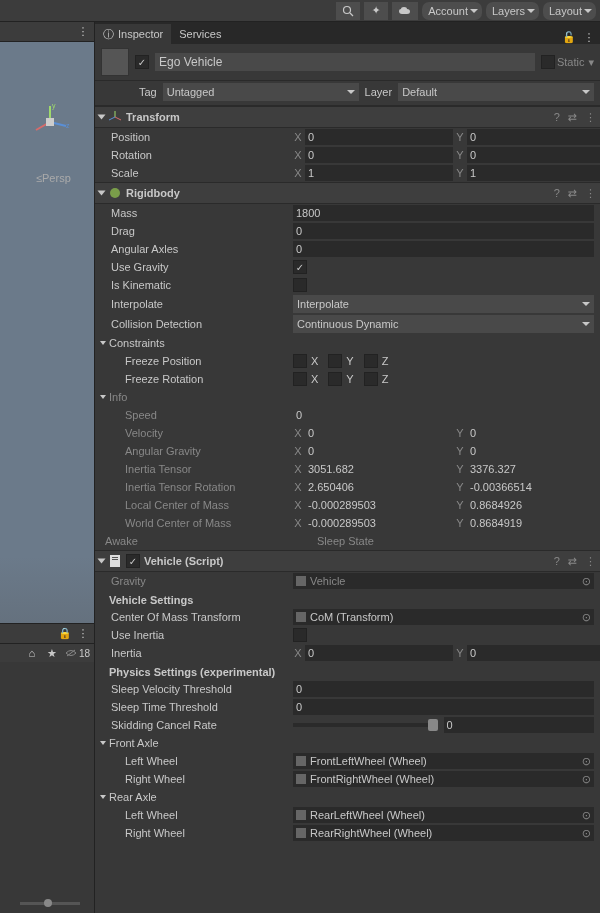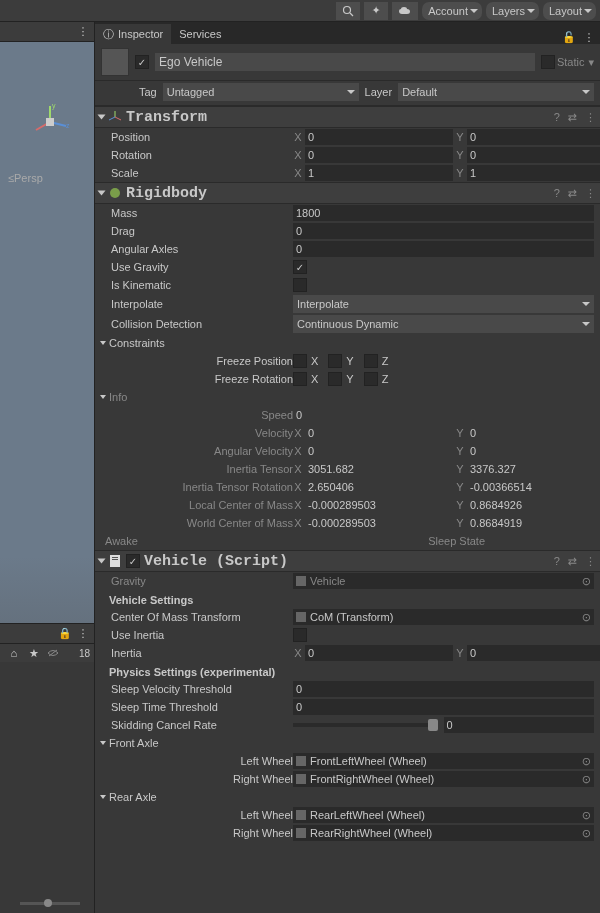--- a/index.html
+++ b/index.html
@@ -5,46 +5,46 @@
 * { box-sizing: border-box; margin: 0; padding: 0; font-family: Arial, sans-serif; }
 body { background: #383838; color: #c8c8c8; font-size: 11px; width: 600px; height: 913px; overflow: hidden; display: flex; flex-direction: column; }
 .toolbar { background: #3c3c3c; height: 22px; display: flex; justify-content: flex-end; align-items: center; padding: 0 4px; gap: 4px; border-bottom: 1px solid #222; }
 .tb-btn { background: #4d4d4d; height: 18px; min-width: 24px; display: flex; align-items: center; justify-content: center; border: none; color: #c8c8c8; font-size: 11px; padding: 0 6px; cursor: pointer; }
 .tb-drop { padding-right: 14px; position: relative; border-radius: 7px; }
 .tb-drop::after { content: ''; position: absolute; right: 4px; top: 7px; border-left: 4px solid transparent; border-right: 4px solid transparent; border-top: 4px solid #c8c8c8; }
 .main { display: flex; flex: 1; overflow: hidden; }
 .scene-panel { width: 95px; background: linear-gradient(#6b7a8a 0%, #6b7a8a 60%, #4a4a4a 100%); position: relative; border-right: 1px solid #222; }
 .scene-top { height: 20px; background: #3c3c3c; border-bottom: 1px solid #222; display: flex; justify-content: flex-end; align-items: center; padding: 0 4px; gap: 4px; }
 .gizmo { position: absolute; top: 80px; left: 30px; width: 40px; height: 40px; }
-.persp { position: absolute; top: 150px; left: 8px; color: #aaa; font-size: 11px; }
+.persp { position: absolute; top: 150px; left: 36px; color: #aaa; font-size: 11px; }
 .scene-bottom { position: absolute; bottom: 0; left: 0; right: 0; height: 290px; background: #383838; border-top: 1px solid #222; }
 .scene-bottom-bar { height: 20px; background: #3c3c3c; display: flex; align-items: center; justify-content: flex-end; padding: 0 4px; gap: 4px; border-bottom: 1px solid #222; }
 .mini-ico { width: 14px; height: 14px; display: inline-flex; align-items: center; justify-content: center; color: #c8c8c8; }
-.vis { font-size: 10px; display: flex; align-items: center; gap: 20px; }
+.vis { font-size: 10px; display: flex; align-items: center; gap: 2px; }
 .inspector { flex: 1; background: #383838; overflow-y: auto; }
 .tabs { height: 22px; background: #282828; display: flex; align-items: flex-end; }
 .tab { height: 20px; padding: 0 8px; display: flex; align-items: center; gap: 4px; font-size: 11px; cursor: pointer; }
 .tab.active { background: #383838; }
 .tabs-right { margin-left: auto; display: flex; align-items: center; padding: 0 4px; gap: 6px; }
 .go-header { display: flex; align-items: center; padding: 4px 6px; gap: 6px; border-bottom: 1px solid #2a2a2a; }
 .cube-ico { width: 28px; height: 28px; background: #555; border: 1px solid #333; }
 .go-name { flex: 1; background: #494949; height: 18px; border: none; color: #c8c8c8; padding: 0 4px; font-size: 12px; }
 .static-row { display: flex; align-items: center; gap: 2px; color: #888; font-size: 11px; }
 .tag-row { display: flex; align-items: center; padding: 2px 6px 4px 44px; gap: 6px; border-bottom: 1px solid #2a2a2a; }
 .dd { background: #494949; height: 18px; border: none; color: #c8c8c8; padding: 0 4px; flex: 1; position: relative; font-size: 11px; display: flex; align-items: center; }
 .dd::after { content: ''; position: absolute; right: 4px; top: 7px; border-left: 4px solid transparent; border-right: 4px solid transparent; border-top: 4px solid #c8c8c8; }
 .comp-header { height: 22px; background: #3e3e3e; display: flex; align-items: center; padding: 0 4px; gap: 4px; border-top: 1px solid #2a2a2a; border-bottom: 1px solid #2a2a2a; }
 .foldout { width: 0; height: 0; border-top: 4px solid transparent; border-bottom: 4px solid transparent; border-left: 5px solid #c8c8c8; transform: rotate(90deg); cursor: pointer; }
 .comp-ico { width: 14px; height: 14px; }
-.comp-title { font-weight: bold; flex: 1; font-size: 15px; font-family: Liberation Mono, monospace; }
+.comp-title { font-weight: bold; flex: 1; font-size: 11px; }
 .comp-btns { display: flex; gap: 8px; align-items: center; color: #888; }
 .prop-row { display: flex; align-items: center; padding: 1px 6px; min-height: 18px; }
 .prop-label { width: 192px; padding-left: 10px; font-size: 11px; color: #c8c8c8; flex-shrink: 0; }
 .prop-label.sub { color: #888; }
-.prop-label.l2 { padding-left: 24px; text-align: right; }
+.prop-label.l2 { padding-left: 24px; }
 .vec3 { display: flex; flex: 1; gap: 2px; }
 .vec3-field { display: flex; align-items: center; flex: 1; gap: 2px; }
 .vec3-label { font-size: 11px; color: #888; width: 10px; text-align: center; }
 .num-input { flex: 1; background: #2a2a2a; border: none; height: 16px; color: #c8c8c8; padding: 0 3px; font-size: 11px; min-width: 0; }
 .num-input.ro { background: transparent; }
 .single-field { flex: 1; }
 .chk { width: 14px; height: 14px; background: #2a2a2a; border: 1px solid #222; display: inline-flex; align-items: center; justify-content: center; cursor: pointer; }
 .chk.on::after { content: '✓'; font-size: 10px; color: #c8c8c8; }
 .dd-full { flex: 1; }
 .xyz-chk { display: flex; gap: 10px; flex: 1; }
@@ -298,21 +298,21 @@
             <span class="vec3-label">X</span>
             <input class="num-input ro" readonly="" value="0" style="">
           </div>
           <div class="vec3-field">
             <span class="vec3-label">Y</span>
             <input class="num-input ro" readonly="" value="0" style="">
           </div>
         </div>
       </div>
     <div class="prop-row">
-        <span class="prop-label l2 sub">Angular Velocity</span>
+        <span class="prop-label l2 sub">Angular Gravity</span>
         <div class="vec3">
           <div class="vec3-field">
             <span class="vec3-label">X</span>
             <input class="num-input ro" readonly="" value="0" style="">
           </div>
           <div class="vec3-field">
             <span class="vec3-label">Y</span>
             <input class="num-input ro" readonly="" value="0" style="">
           </div>
         </div>

